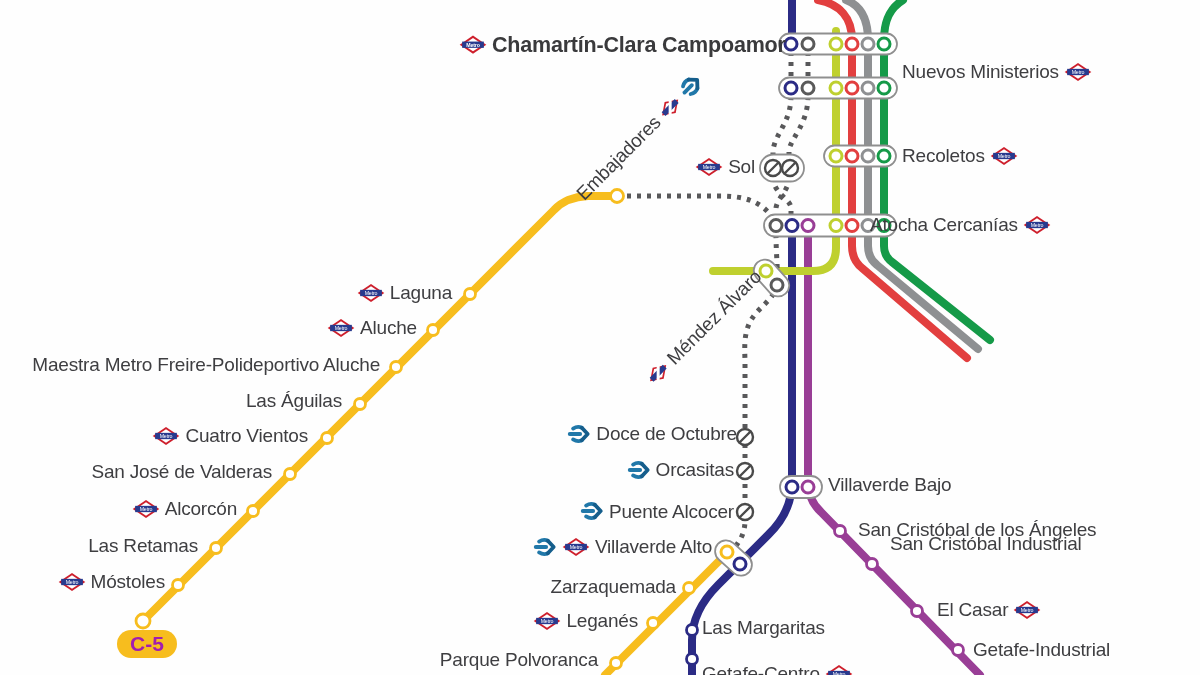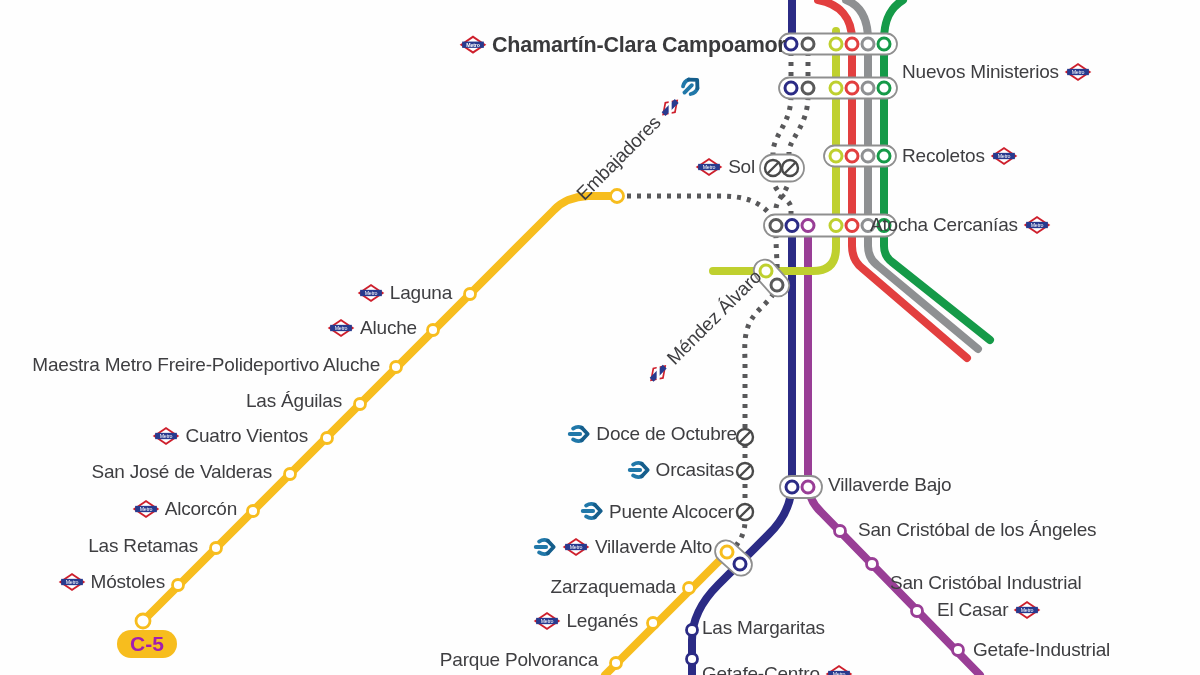--- a/index.html
+++ b/index.html
@@ -362,21 +362,21 @@
   </div>
 
   <div class="lbl" style="left:828px;top:485px;">
     <span>Villaverde Bajo</span>
   </div>
 
   <div class="lbl" style="left:858px;top:530px;">
     <span>San Cristóbal de los Ángeles</span>
   </div>
 
-  <div class="lbl" style="left:890px;top:583px;">
+  <div class="lbl" style="left:890px;top:544px;">
     <span>San Cristóbal Industrial</span>
   </div>
 
   <div class="lbl" style="left:937px;top:610px;">
     <span>El Casar</span>
     <svg class="ic-metro">
         <use href="#metro"></use>
       </svg>
   </div>
 

